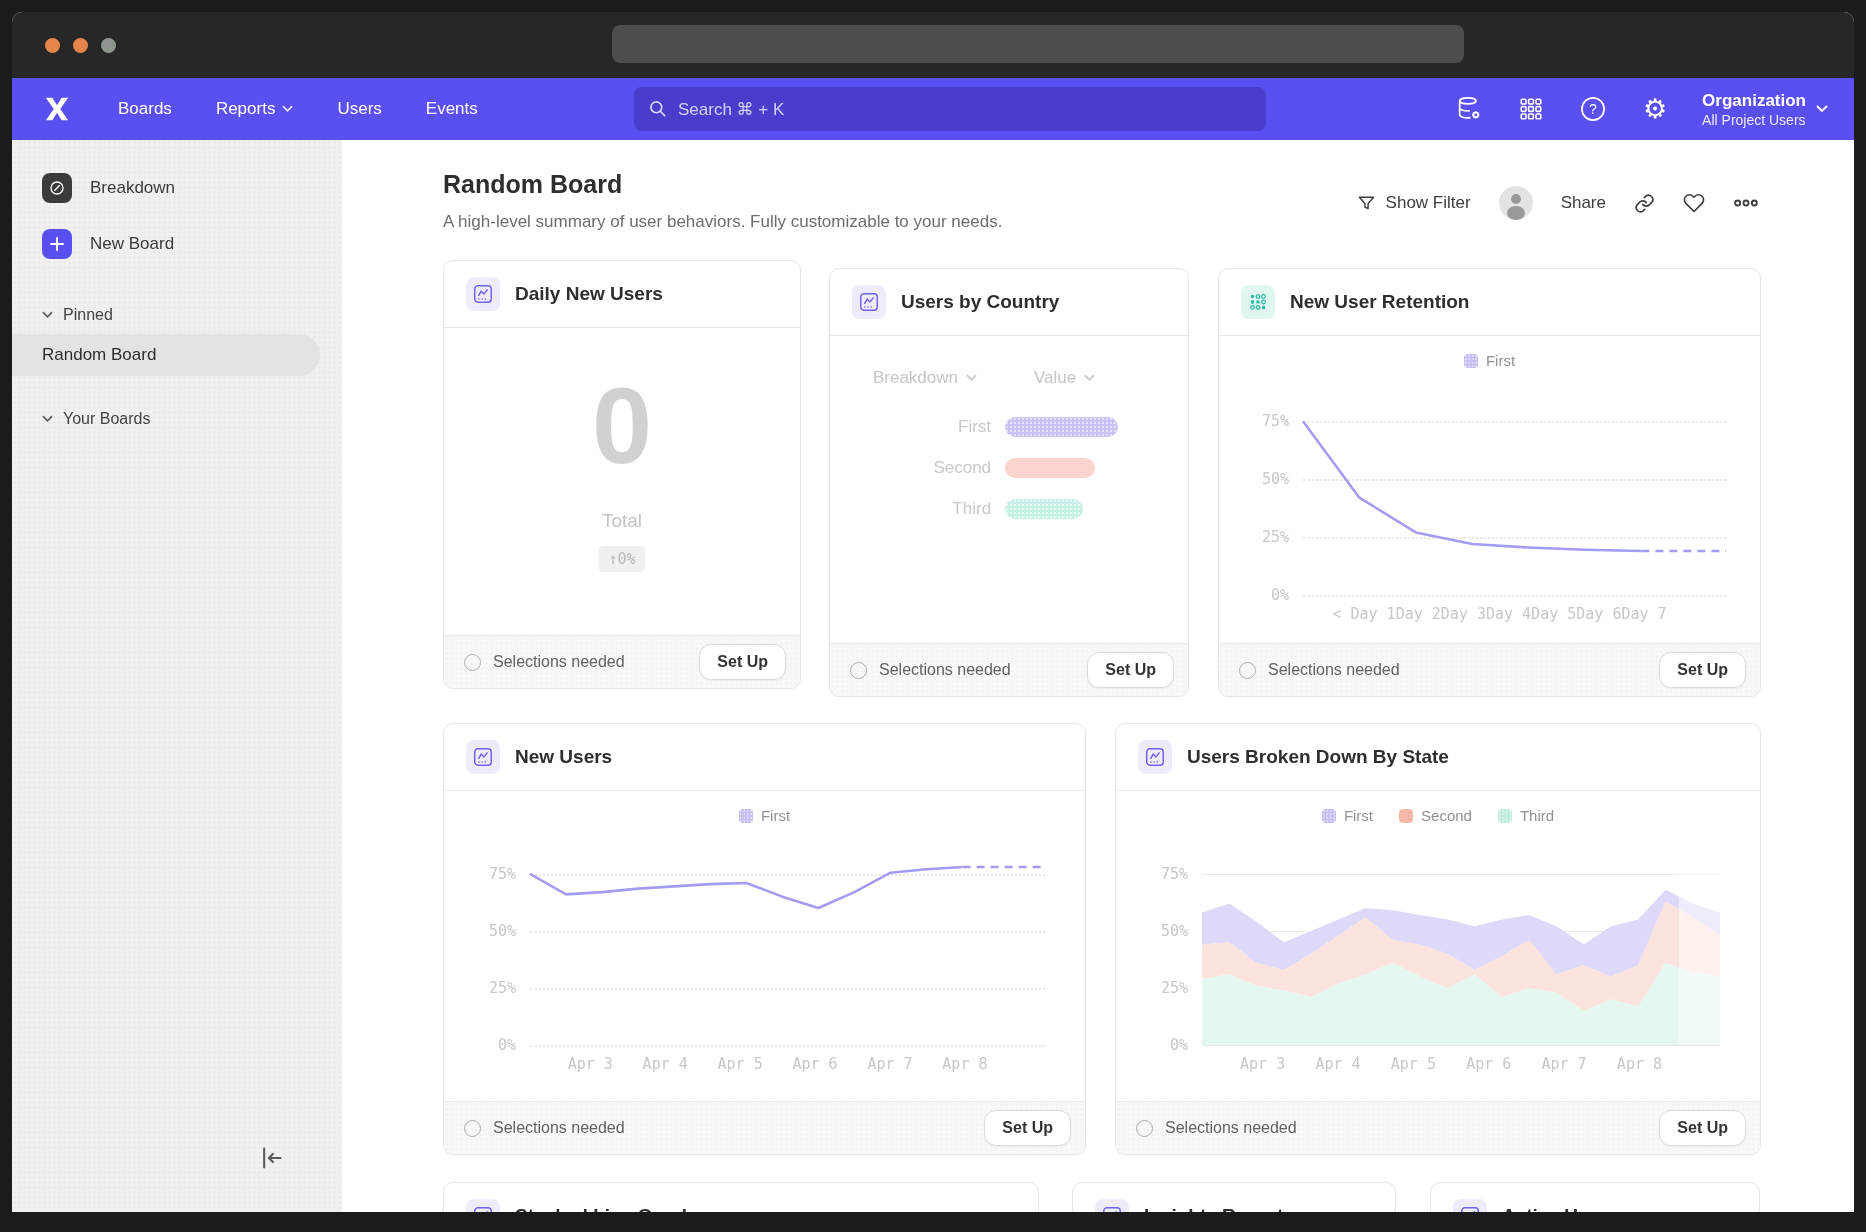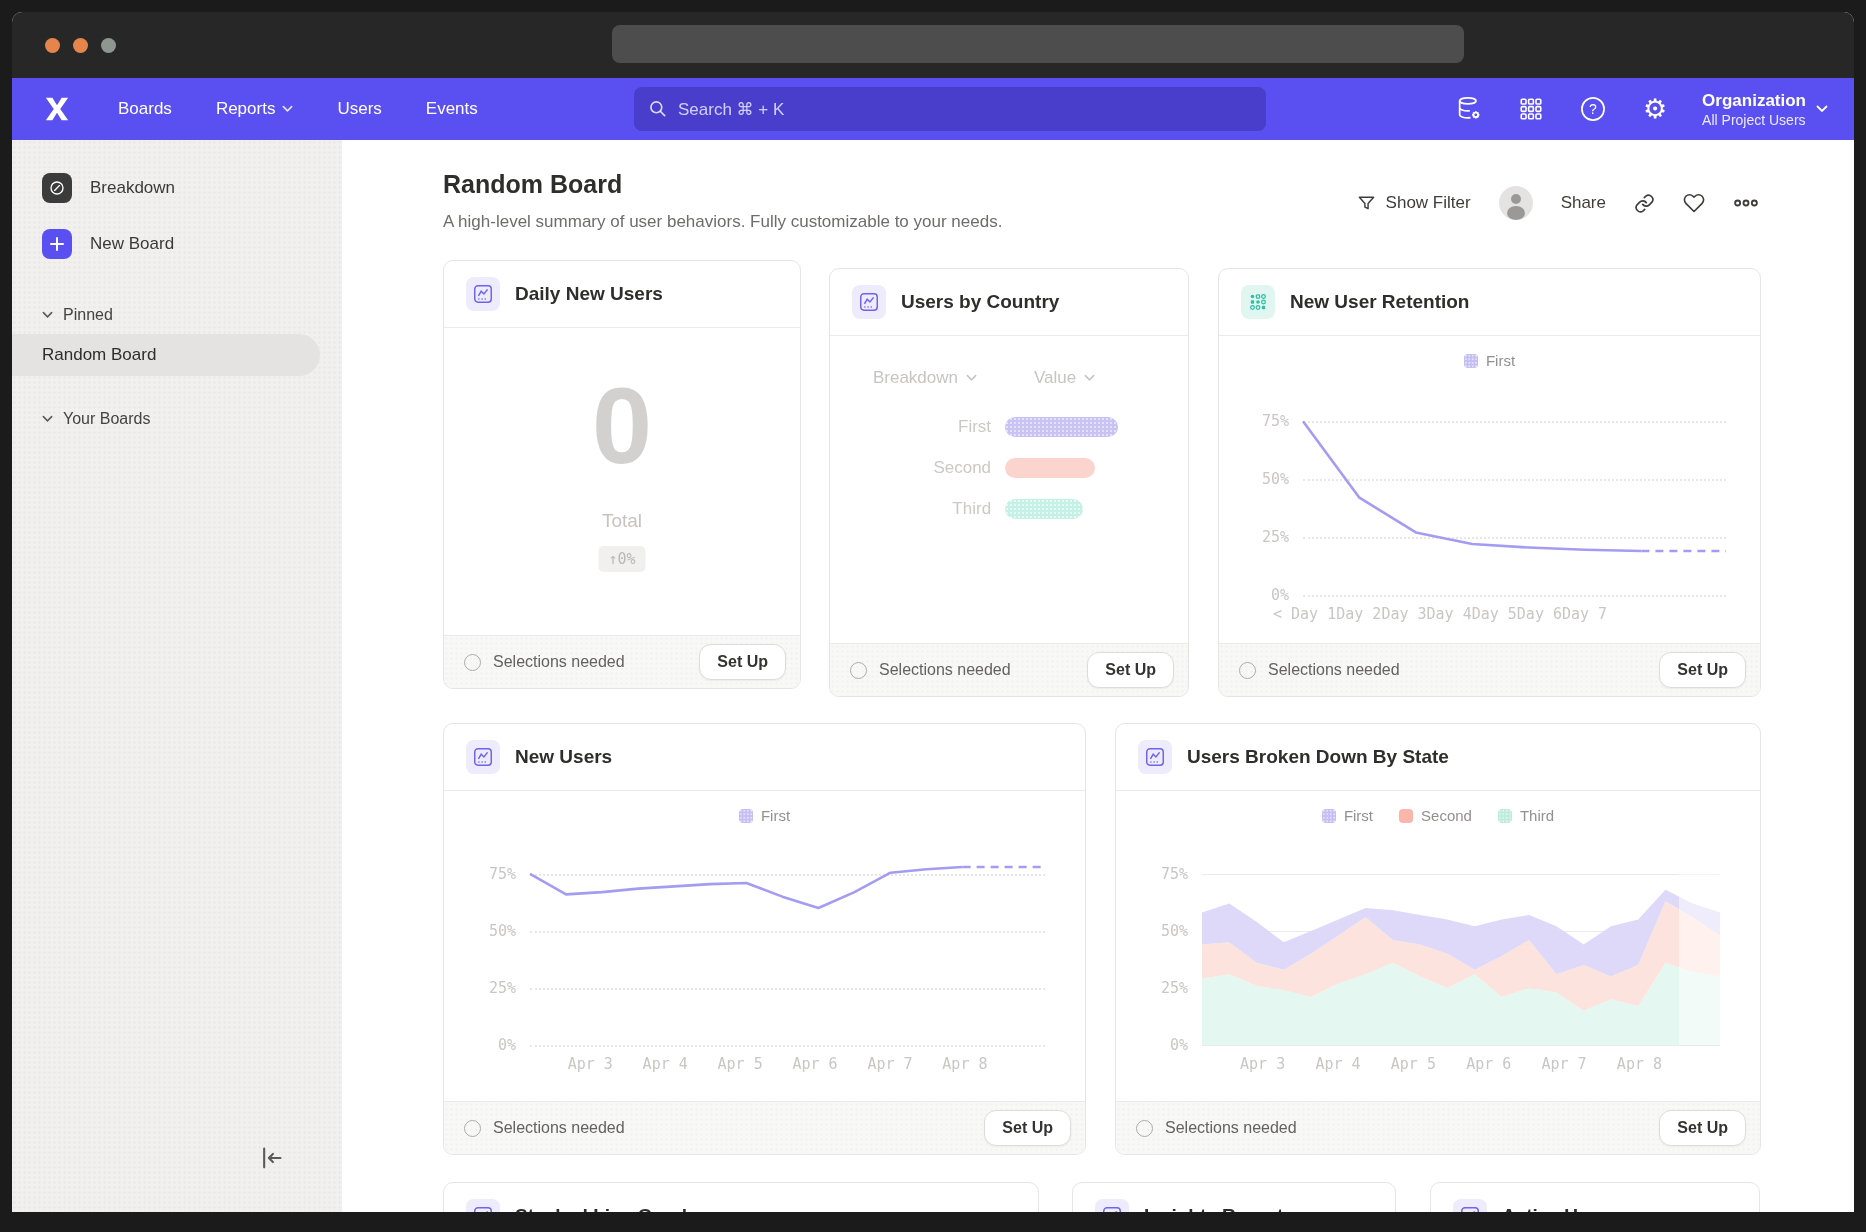--- a/index.html
+++ b/index.html
@@ -94,21 +94,21 @@
   #card-retention .plot{left:84px;right:34px;top:62px;bottom:48px;}
   #card-newusers .plot,#card-state .plot{left:86px;right:40px;top:60px;bottom:56px;}
   .plot svg{position:absolute;left:0;top:0;width:100%;height:100%;overflow:visible;}
   .gridline{position:absolute;left:0;right:0;height:0;}
   .gridline.dotted{border-top:2px dotted #e9e7e5;}
   .gridline.solid{border-top:1px solid #eceae8;}
   .ylab{position:absolute;right:100%;margin-right:14px;transform:translateY(-50%);
     font-family:"DejaVu Sans Mono",monospace;font-size:15px;color:#c9c7c5;white-space:nowrap;}
   .xticks{position:absolute;top:100%;margin-top:10px;left:0;right:0;height:20px;
     font-family:"DejaVu Sans Mono",monospace;font-size:15px;color:#c9c7c5;}
-  .xticks.spread{display:flex;justify-content:flex-start;left:-30px;}
+  .xticks.spread{display:flex;justify-content:center;left:-30px;}
   .xticks .xt-pos{position:absolute;transform:translateX(-50%);white-space:nowrap;}
   .fade-overlay{position:absolute;top:0;bottom:0;right:0;background:rgba(255,255,255,0.5);}
 </style>
 </head>
 <body>
 
 <div class="window">
 
   <div class="titlebar">
     <div class="dots">

